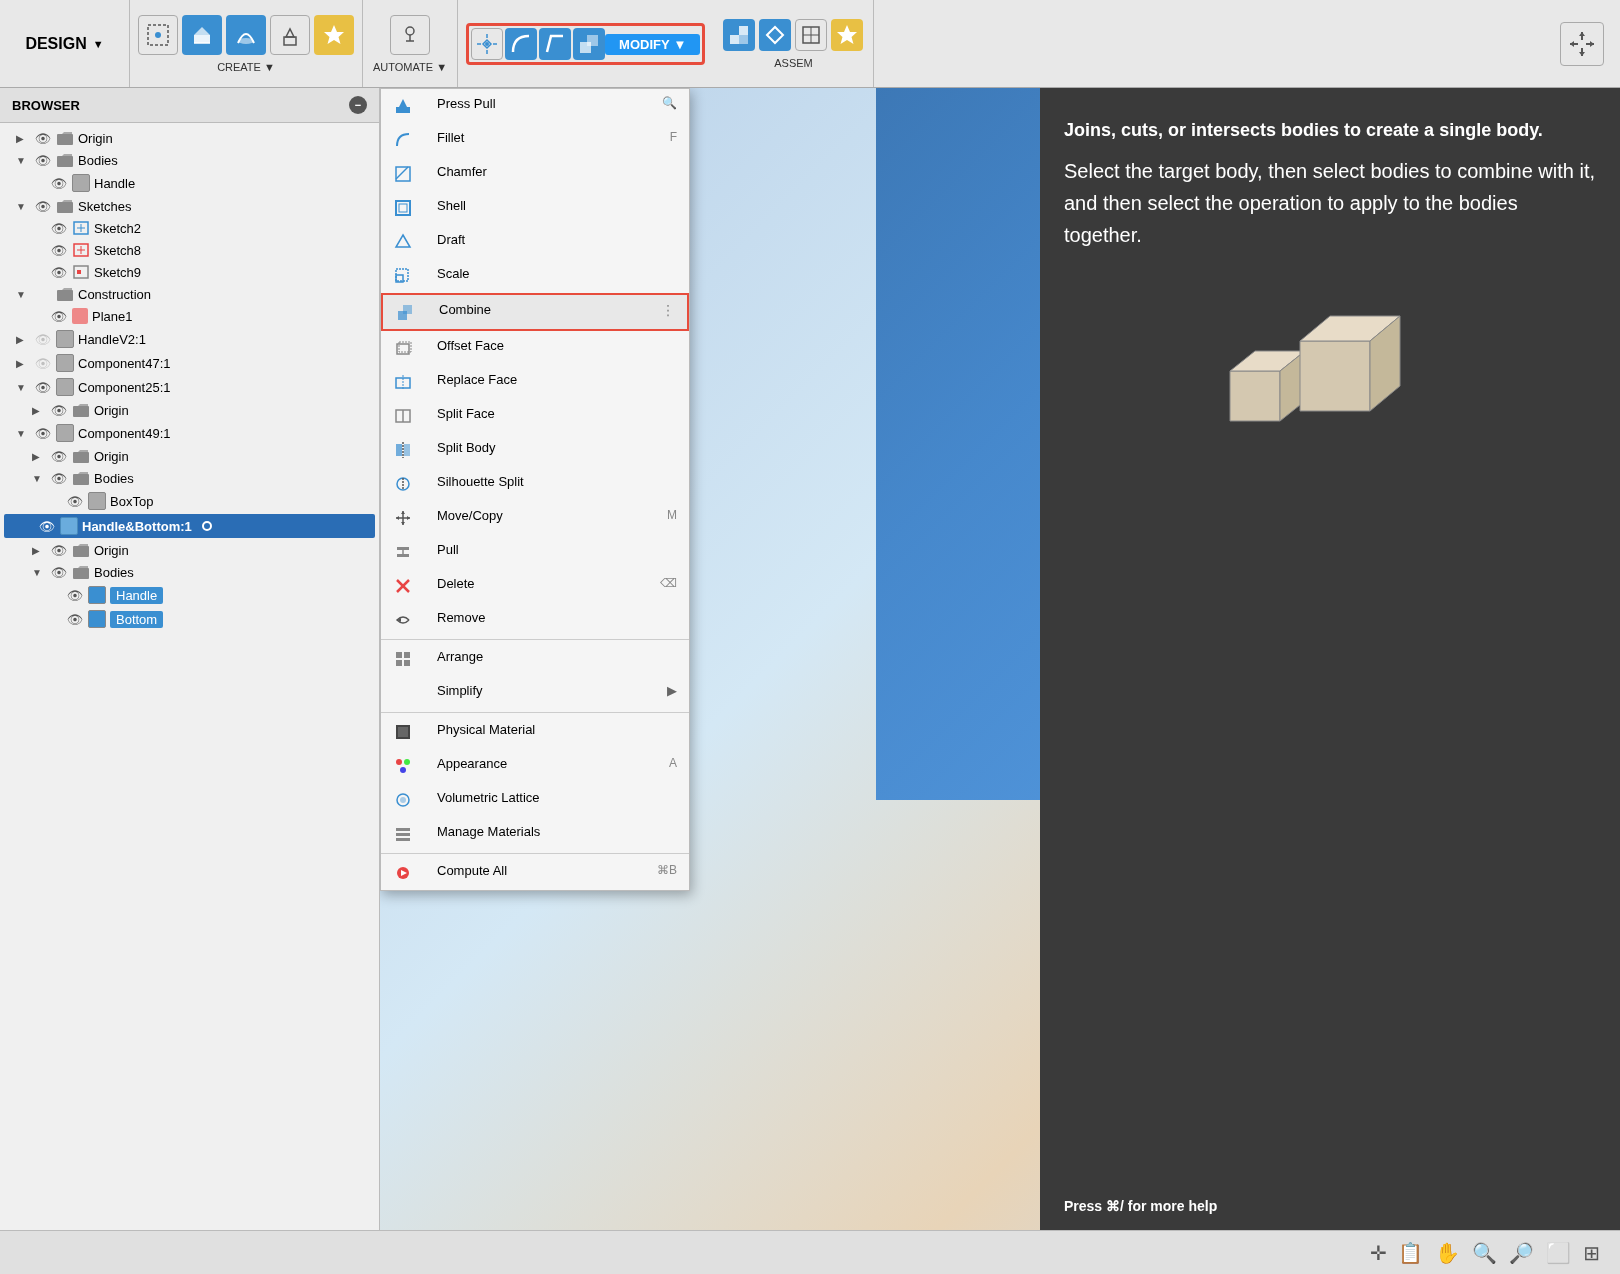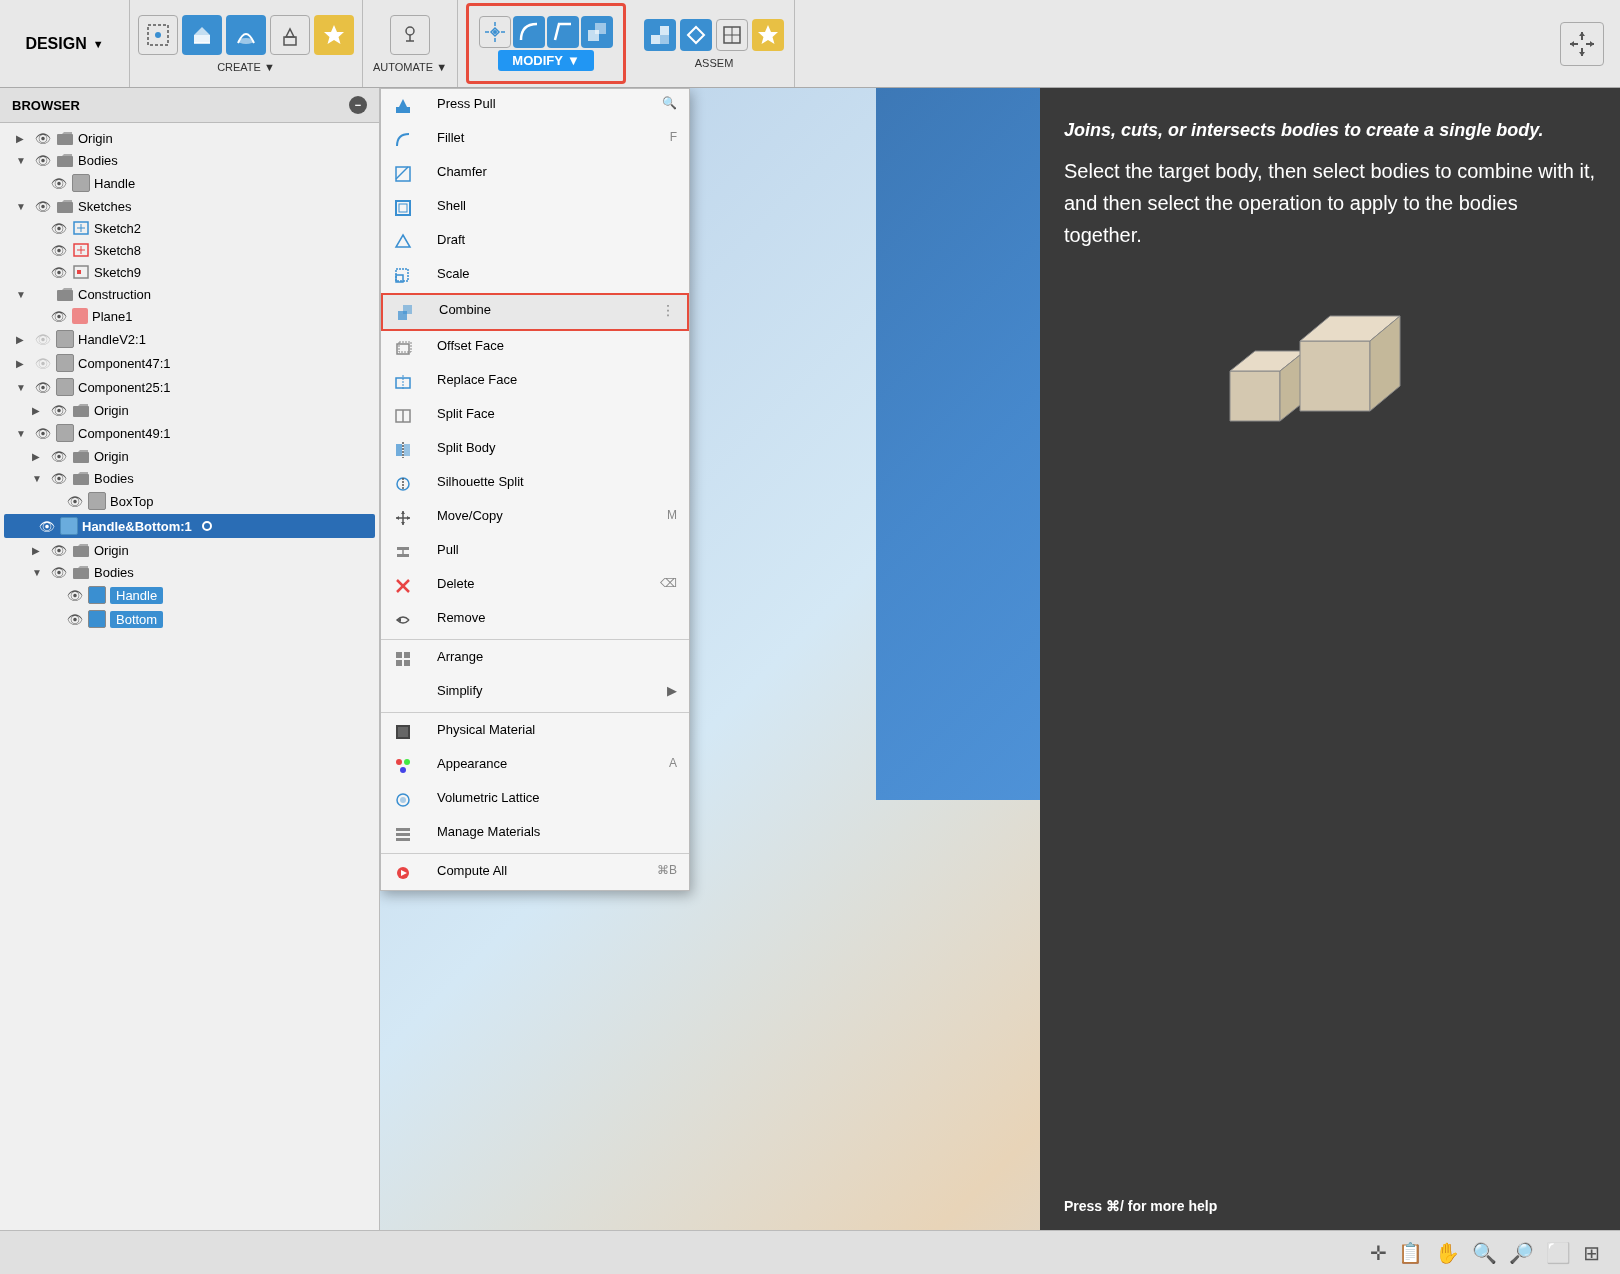--- a/index.html
+++ b/index.html
@@ -82,39 +82,39 @@
     .menu-item-shortcut { color: #888; font-size: 12px; margin-left: auto; }
     .menu-divider { height: 1px; background: #ccc; margin: 2px 0; }
     .menu-arrow { color: #666; margin-left: auto; }
     .menu-dots { color: #888; font-size: 14px; }
 
     
     .tooltip-panel {
       position: absolute; right: 0; top: 0; width: 580px; height: 100%;
       background: #3a3a3a; color: white; padding: 30px 24px;
     }
-    .tooltip-title { font-size: 18px; font-weight: bold; margin-bottom: 12px; line-height: 1.4; font-style: italic; }
+    .tooltip-title { font-size: 18px; font-weight: bold; margin-bottom: 12px; line-height: 1.4; }
     .tooltip-desc { font-size: 20px; line-height: 1.6; margin-bottom: 16px; }
     .tooltip-3d {
       display: flex; justify-content: center; align-items: center; margin: 20px 0;
     }
     .tooltip-help { font-size: 14px; font-weight: bold; margin-top: auto; }
 
     
     .status-bar {
       position: absolute; bottom: 0; left: 0; right: 0; height: 44px;
       background: #e0e0e0; border-top: 1px solid #bbb;
       display: flex; align-items: center; justify-content: flex-end; padding: 0 20px; gap: 12px;
     }
     .status-icon { font-size: 20px; color: #555; cursor: pointer; }
 
     
     .modify-section {
-      border: 3px solid #e74c3c; border-radius: 4px; padding: 10px;
-      display: flex; flex-direction: column; align-items: center; justify-content: center;
+      border: 3px solid #e74c3c; border-radius: 4px; padding: 2px;
+      display: flex; flex-direction: row; align-items: center; justify-content: center;
     }
   </style>
 </head>
 <body>
 
 <div class="toolbar">
 
   <div class="toolbar-section design" style="min-width:130px;">
     <span style="font-weight:bold;font-size:16px;">DESIGN</span>
     <span style="font-size:11px;">▼</span>

